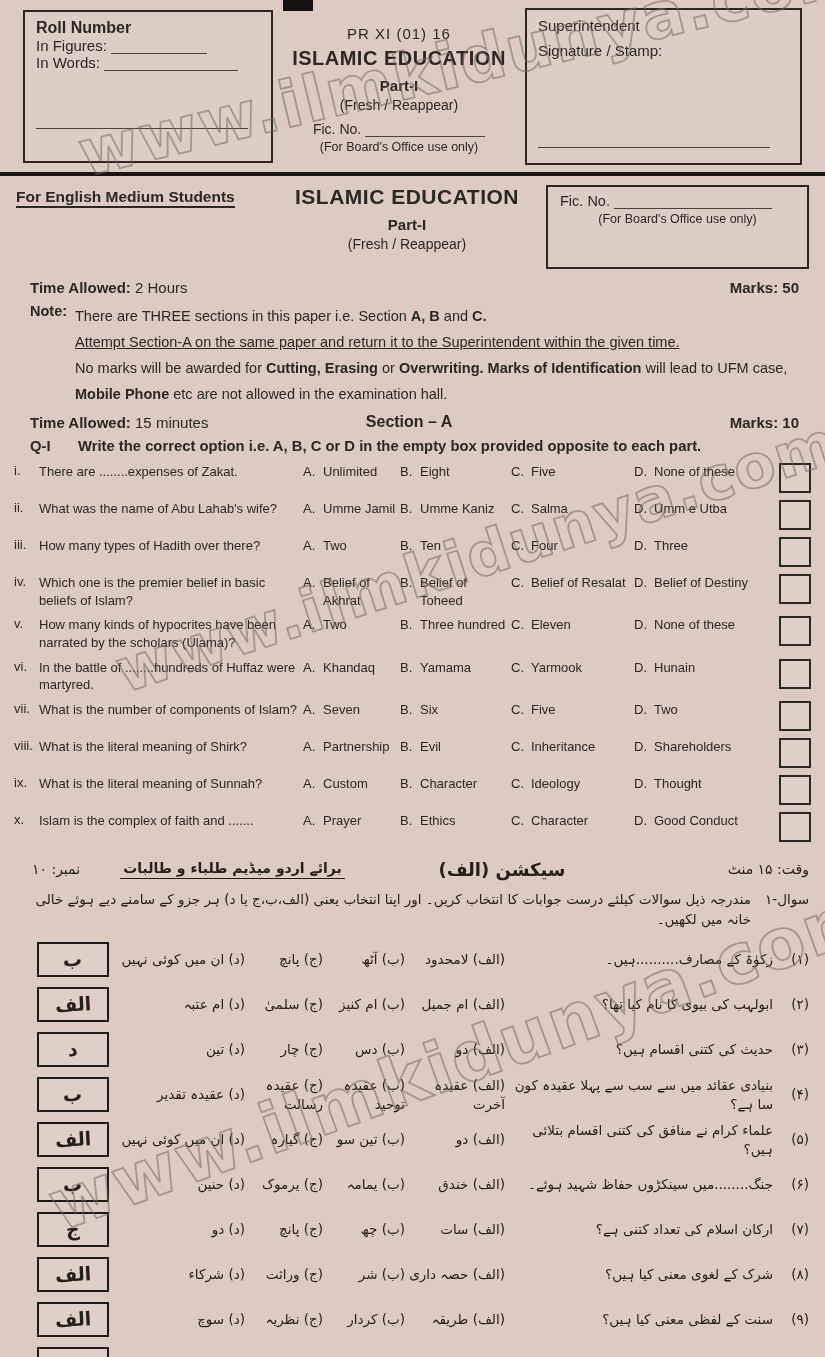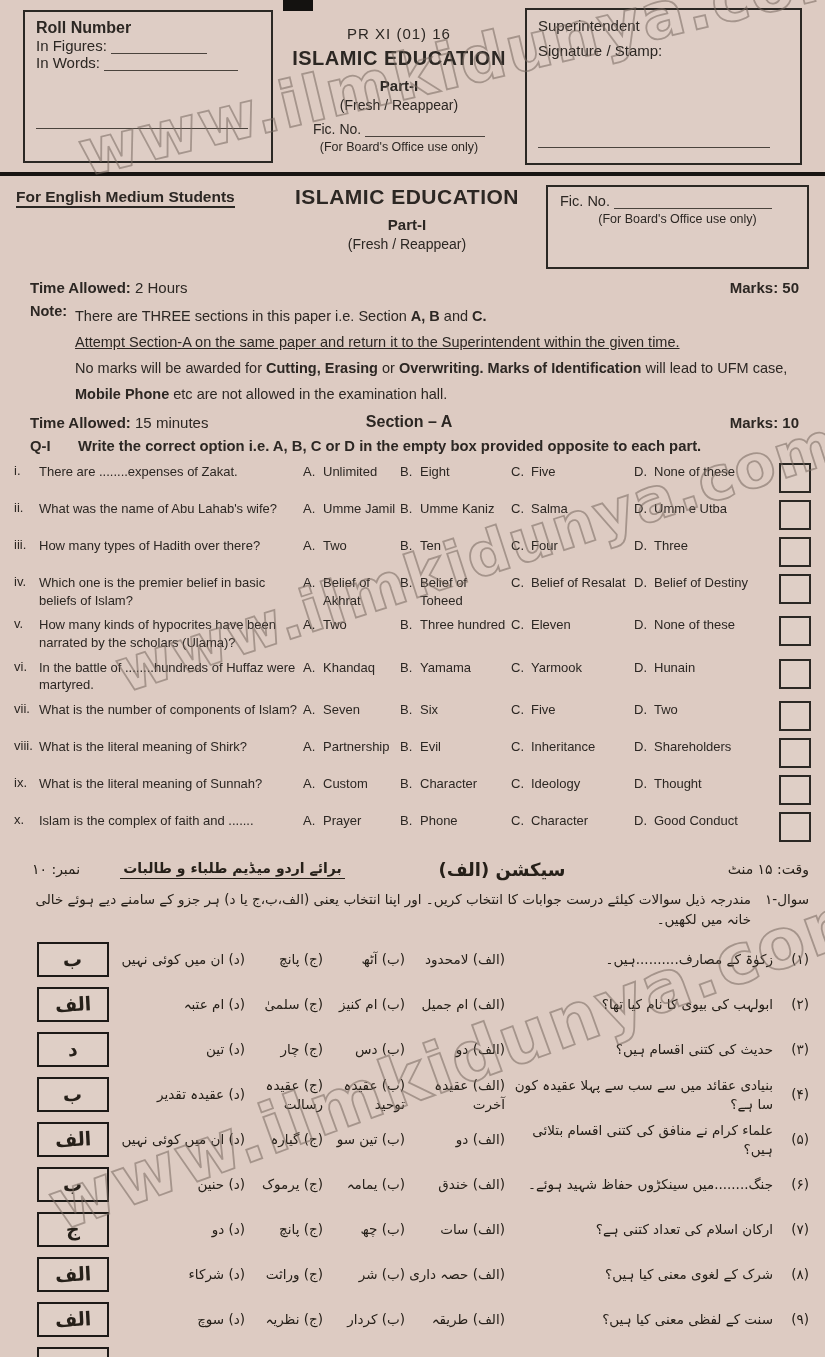--- a/index.html
+++ b/index.html
@@ -397,21 +397,21 @@
   </div>
       <div class="erow">
     <div class="e-num">x.</div>
     <div class="e-q">Islam is the complex of faith and .......</div>
     <div class="e-opt e-a">
           <span class="ol">A.</span>
           <span>Prayer</span>
         </div>
     <div class="e-opt e-b">
           <span class="ol">B.</span>
-          <span>Phone</span>
+          <span>Ethics</span>
         </div>
     <div class="e-opt e-c">
           <span class="ol">C.</span>
           <span>Character</span>
         </div>
     <div class="e-opt e-d">
           <span class="ol">D.</span>
           <span>Good Conduct</span>
         </div>
     <div class="e-boxcell">

